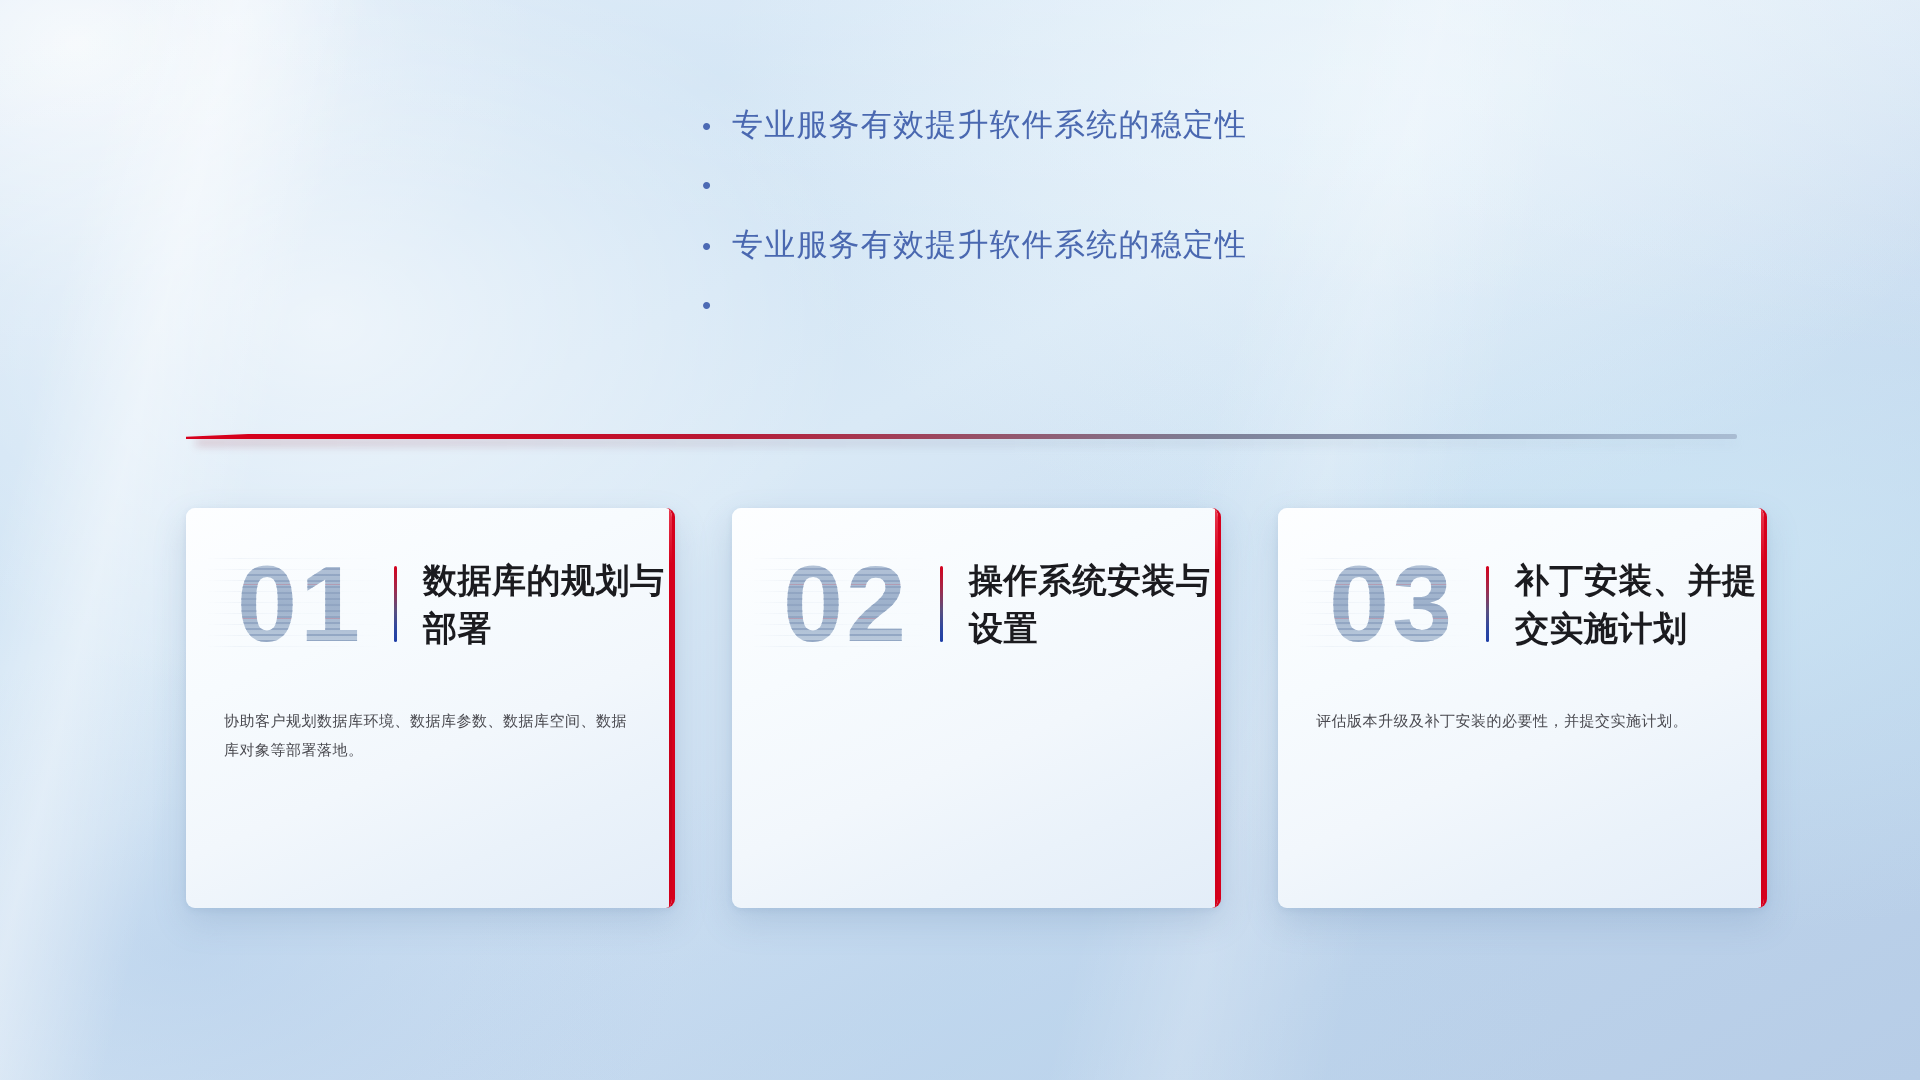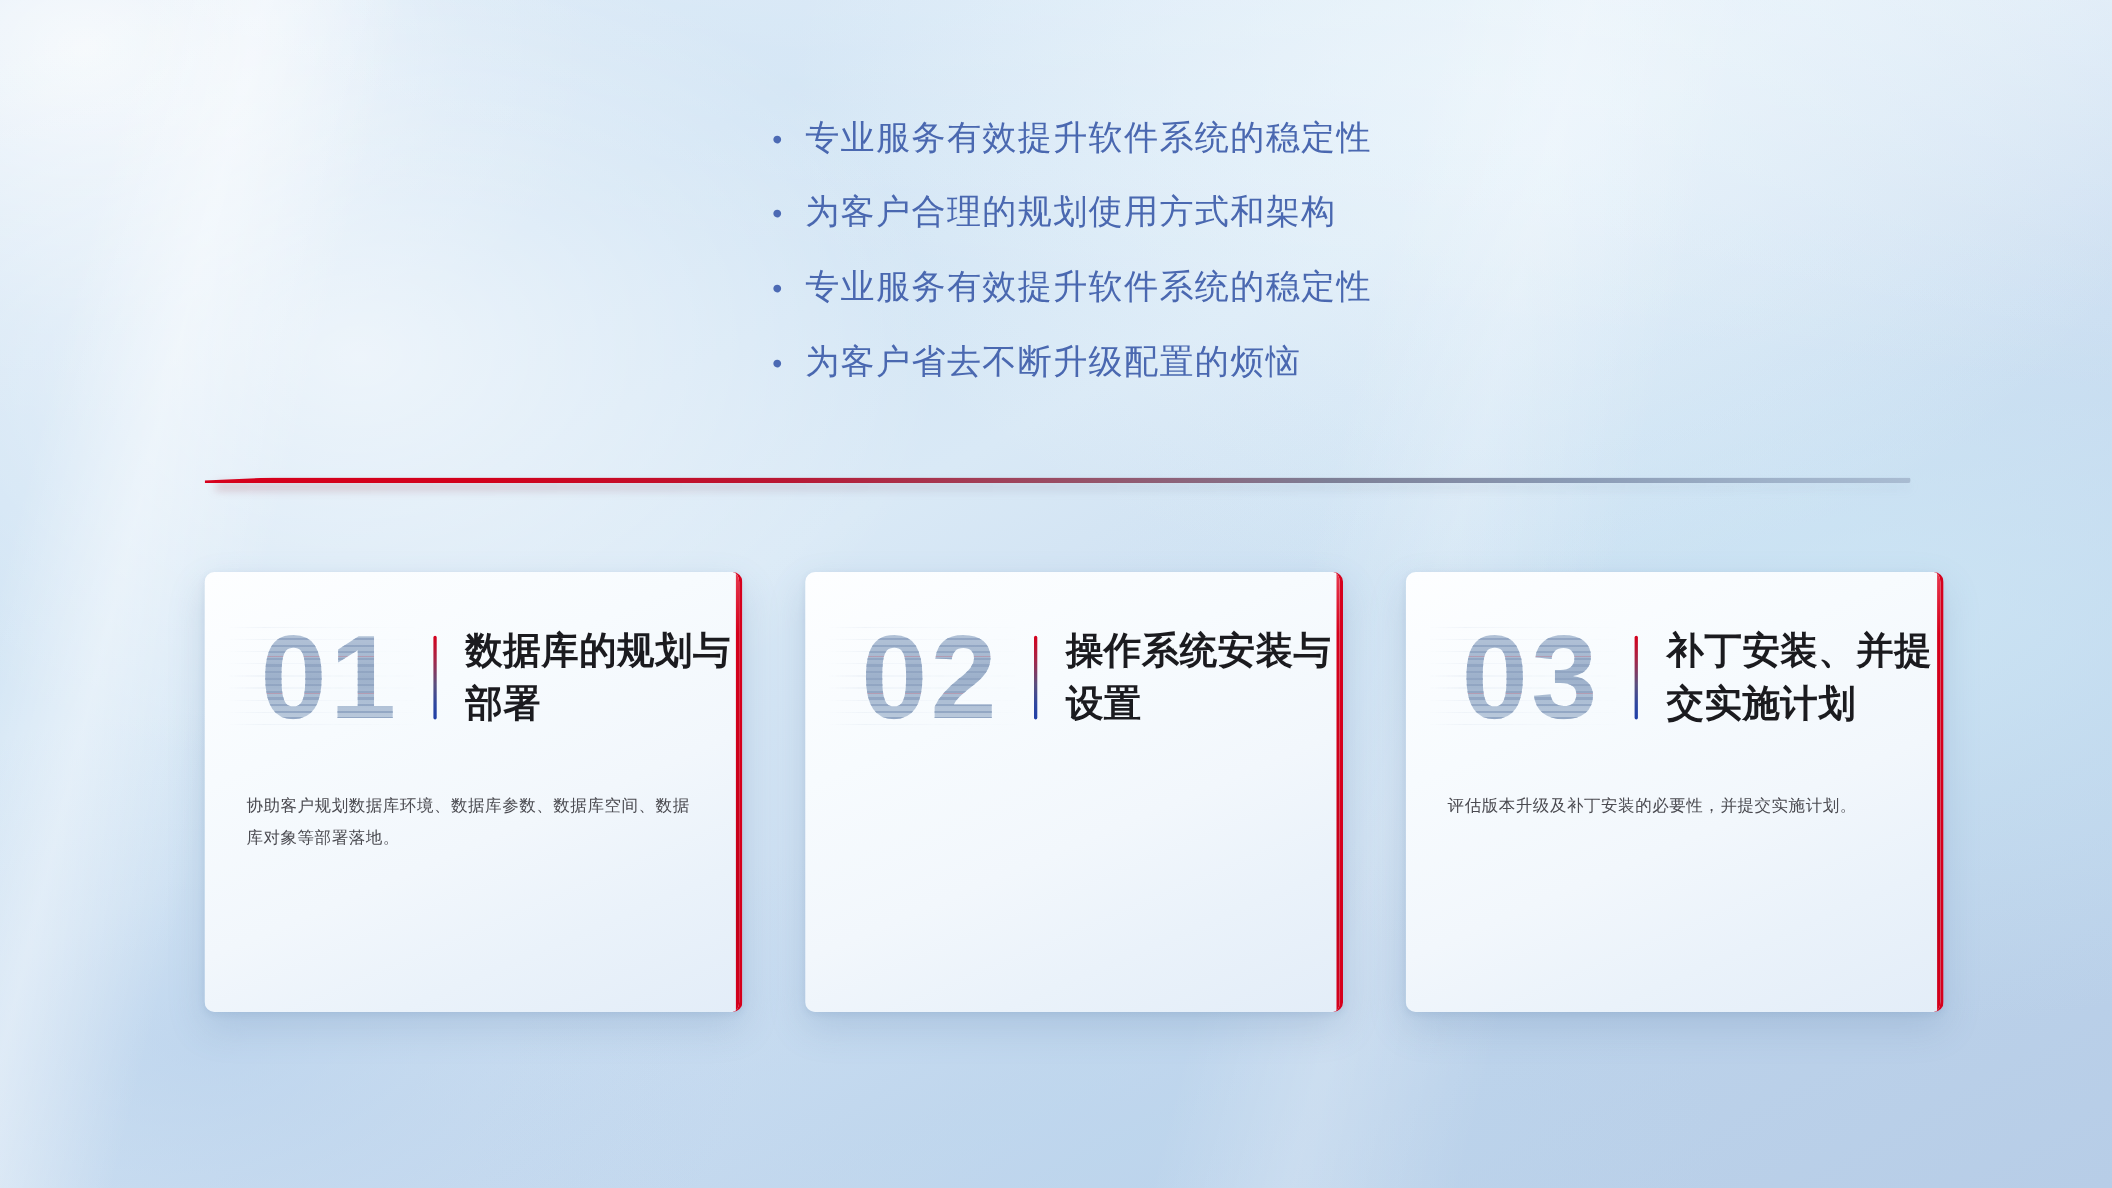--- a/index.html
+++ b/index.html
@@ -83,21 +83,21 @@
     position: absolute;
     left: 10px; top: 9px;
     width: calc(100% - 10px); height: 7px;
     background: linear-gradient(90deg, rgba(150,30,50,0.22) 0%, rgba(120,130,160,0.16) 55%, rgba(140,160,185,0.05) 100%);
     filter: blur(4px);
   }
 
   
   .cards {
     position: absolute;
-    left: 186px; top: 520px;
+    left: 186px; top: 508px;
     display: flex;
     gap: 57px;
     z-index: 3;
   }
   .card {
     position: relative;
     width: 489px; height: 400px;
     border-radius: 9px;
     background: linear-gradient(157deg, #fdfeff 0%, #f7fbfe 32%, #f2f7fc 58%, #eaf2fa 78%, #e3edf8 100%);
     box-shadow: 0 14px 34px rgba(86,122,165,0.20), 0 2px 6px rgba(86,122,165,0.12);
@@ -190,31 +190,29 @@
 
   <div class="bullets">
 
     <div class="bullet-row">
       <span class="bullet-dot">•</span>
       <span class="bullet-text">专业服务有效提升软件系统的稳定性</span>
     </div>
 
     <div class="bullet-row">
       <span class="bullet-dot">•</span>
-      <span class="bullet-text">为客户合理的规划使用方式和架构</span>
     </div>
 
     <div class="bullet-row">
       <span class="bullet-dot">•</span>
       <span class="bullet-text">专业服务有效提升软件系统的稳定性</span>
     </div>
 
     <div class="bullet-row">
       <span class="bullet-dot">•</span>
-      <span class="bullet-text">为客户省去不断升级配置的烦恼</span>
     </div>
 
   </div>
 
   <div class="divider-wrap">
     <div class="divider-shadow"></div>
     <div class="divider"></div>
   </div>
 
   <div class="cards">

